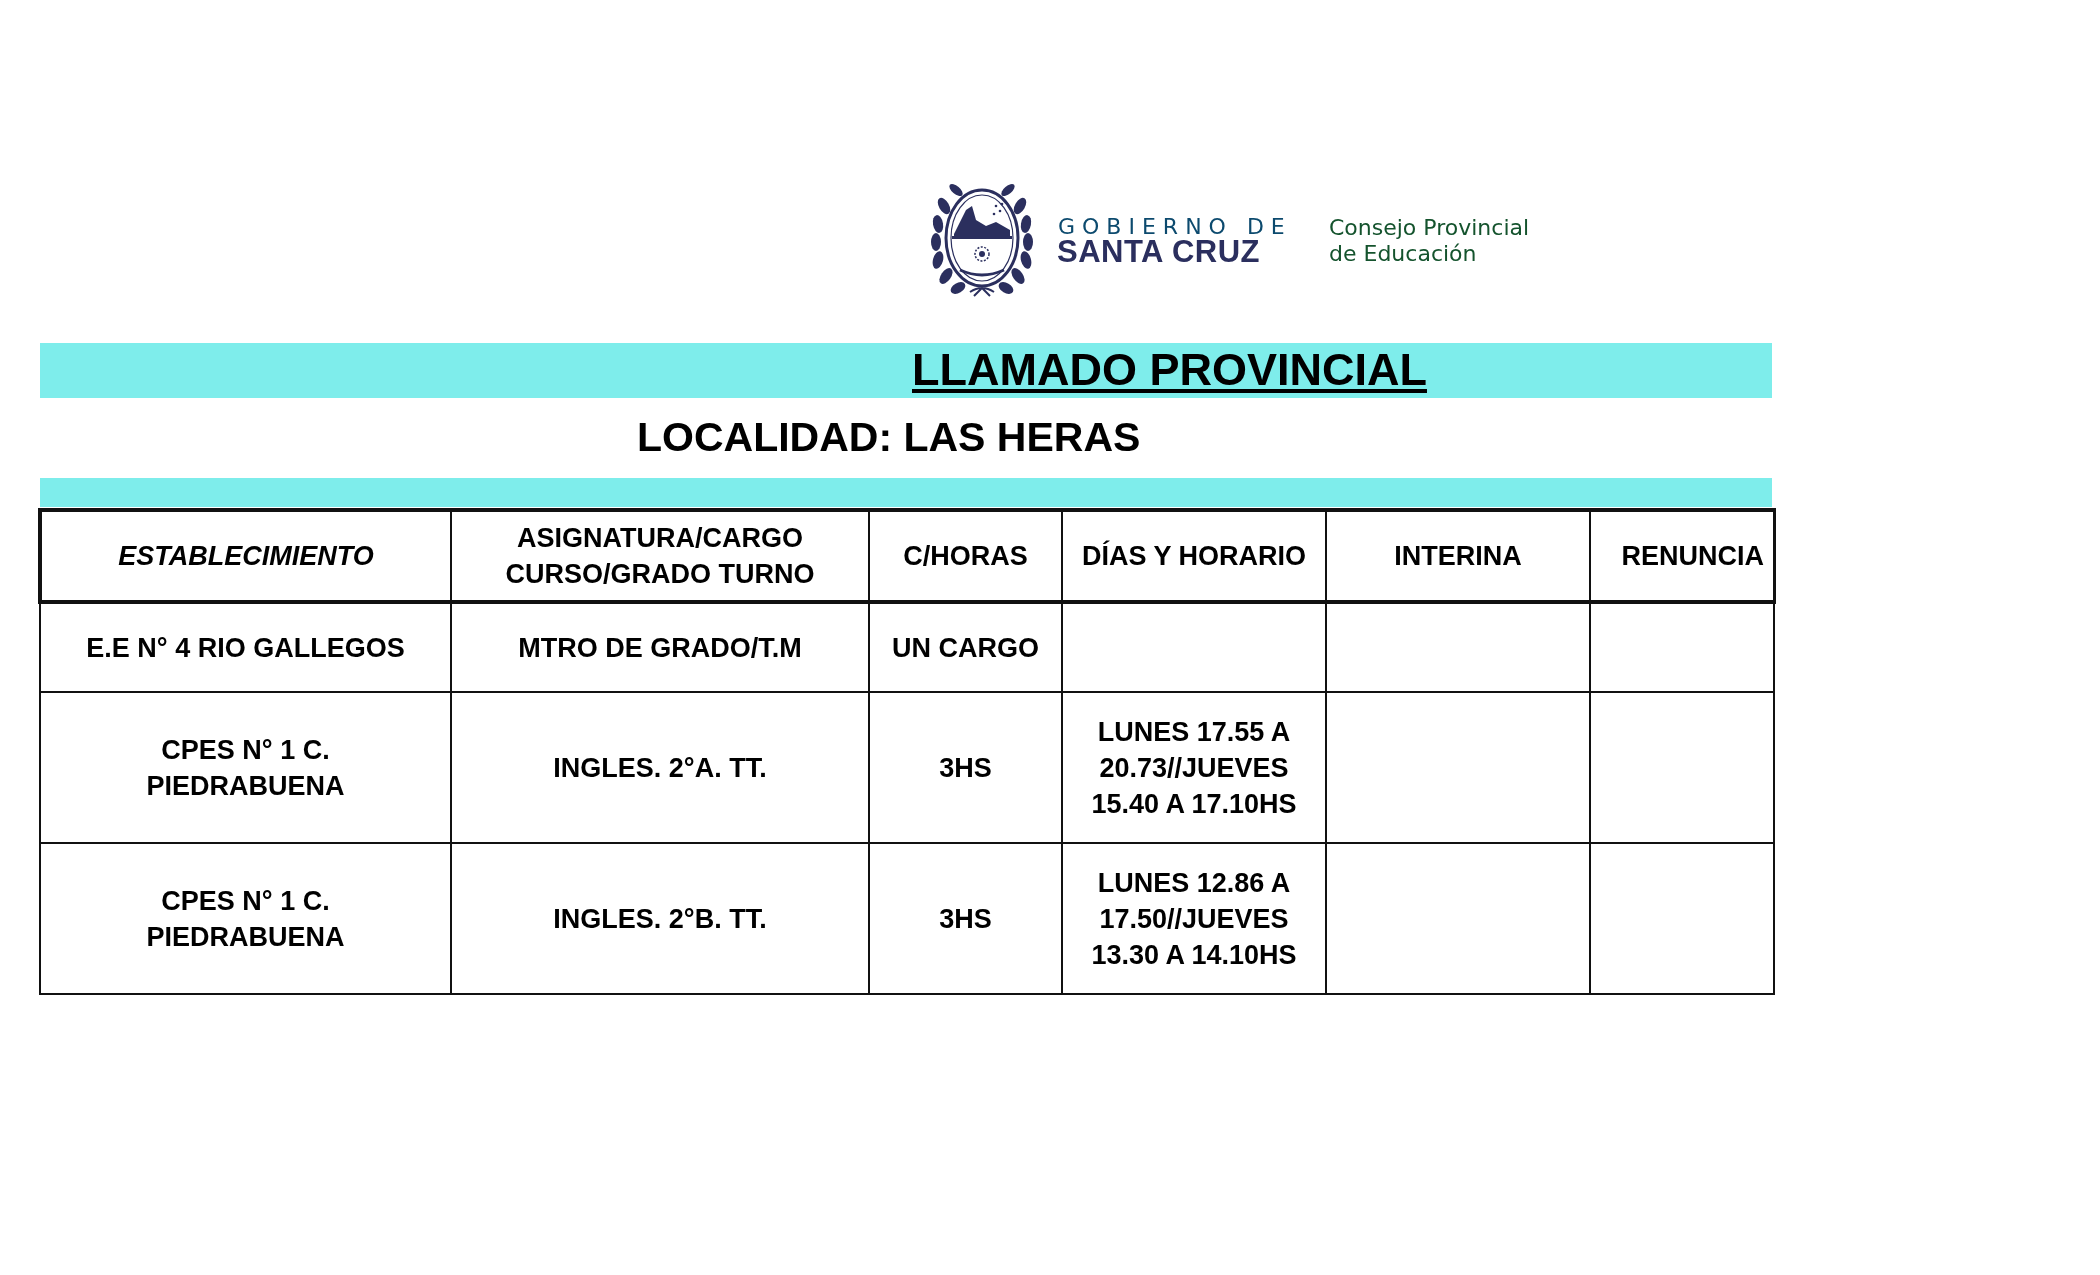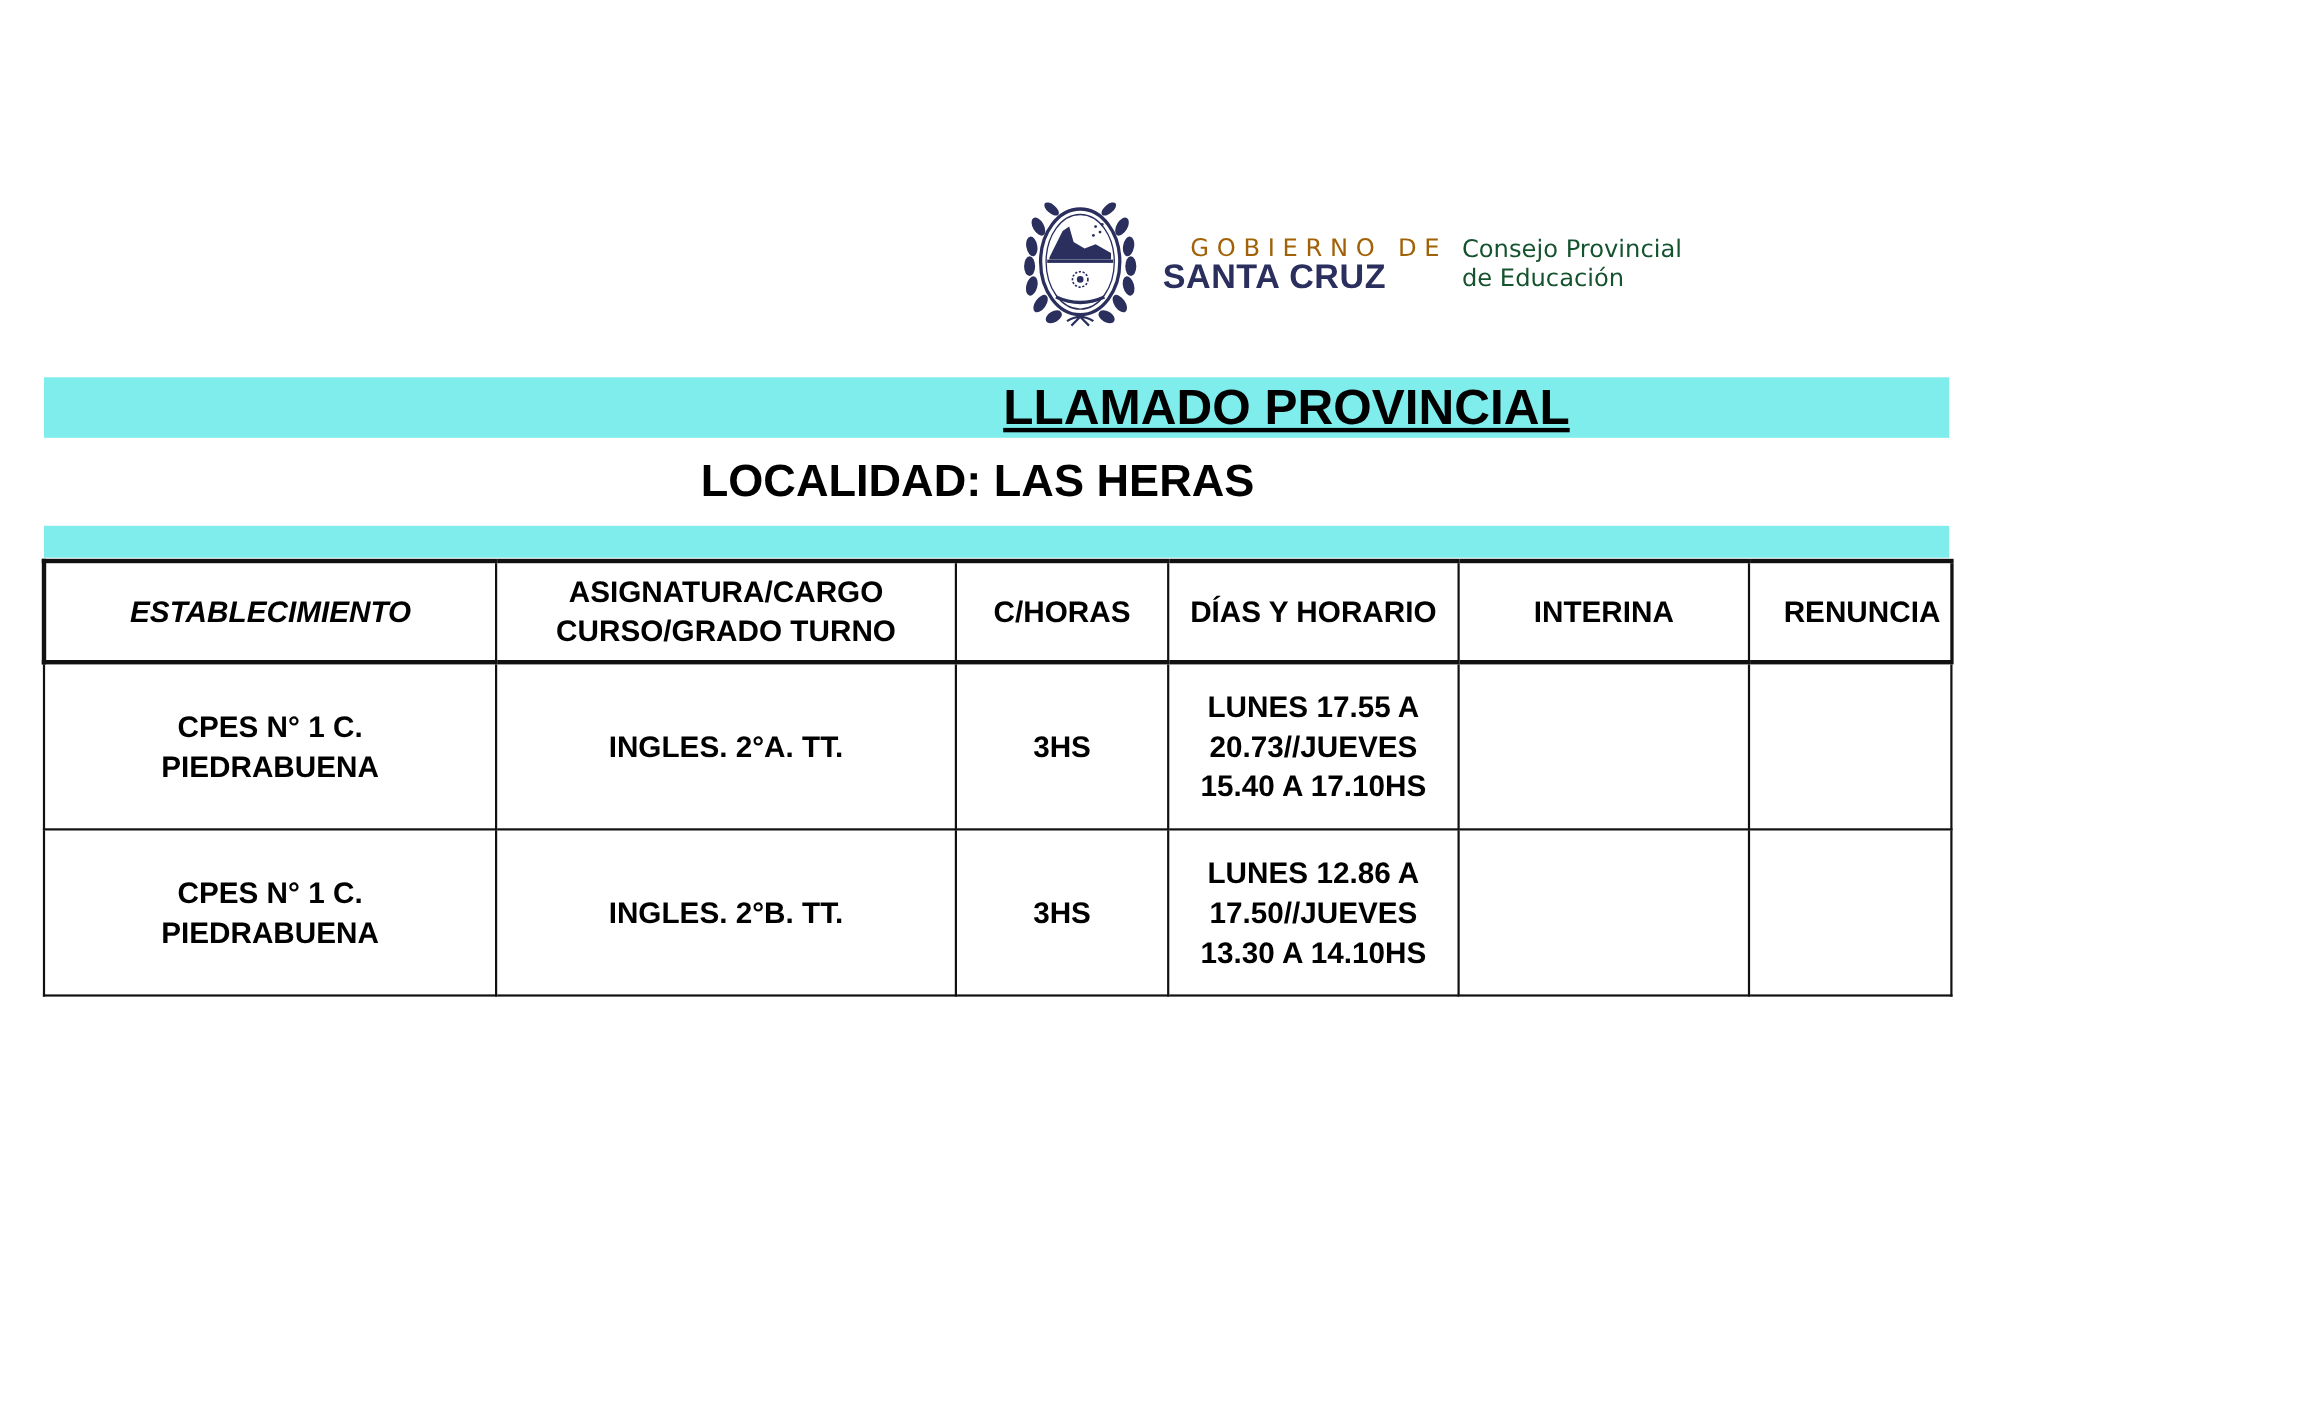--- a/index.html
+++ b/index.html
@@ -3,21 +3,21 @@
 <meta charset="utf-8">
 <style>
   html, body { margin:0; padding:0; background:#ffffff; }
   body { width:2100px; height:1275px; position:relative; overflow:hidden;
          font-family:"Liberation Sans", sans-serif; color:#000; }
   .abs { position:absolute; }
 
   
   #emblem { left:930px; top:176px; width:104px; height:128px; }
   .logo-gob { left:1058px; top:214px; font-family:"DejaVu Sans", sans-serif; font-size:22px;
-              letter-spacing:7px; color:#a16207; font-weight:400; white-space:nowrap;margin-left:24px; }
+              letter-spacing:7px; color:#0c4a6e; font-weight:400; white-space:nowrap; }
   .logo-sc  { left:1057px; top:234px; font-family:Liberation Sans, sans-serif; font-size:31px;
               color:#2b2f5e; font-weight:700; letter-spacing:0.5px; white-space:nowrap; }
   .logo-cpe { left:1329px; top:215px; font-family:"DejaVu Sans", sans-serif; font-size:22px;
               color:#14532d; line-height:26px; white-space:nowrap; }
 
   
   .band { left:40px; width:1732px; background:#7eedeb; }
   #band1 { top:343px; height:55px; }
   #band2 { top:478px; height:29px; }
 
@@ -113,20 +113,34 @@
         </th>
       <th>
           <span class="ln">INTERINA</span>
         </th>
       <th>
           <span class="ln">RENUNCIA</span>
         </th>
     </tr>
   </thead>
   <tbody>
+    <tr class="r1">
+      <td>
+          <span class="ln">E.E N° 4 RIO GALLEGOS</span>
+        </td>
+      <td>
+          <span class="ln">MTRO DE GRADO/T.M</span>
+        </td>
+      <td>
+          <span class="ln">UN CARGO</span>
+        </td>
+      <td></td>
+      <td></td>
+      <td></td>
+    </tr>
     <tr class="r2">
       <td>
         <span class="ln">CPES N° 1 C.</span>
         <span class="ln">PIEDRABUENA</span>
       </td>
       <td>
           <span class="ln">INGLES. 2°A. TT.</span>
         </td>
       <td>
           <span class="ln">3HS</span>

